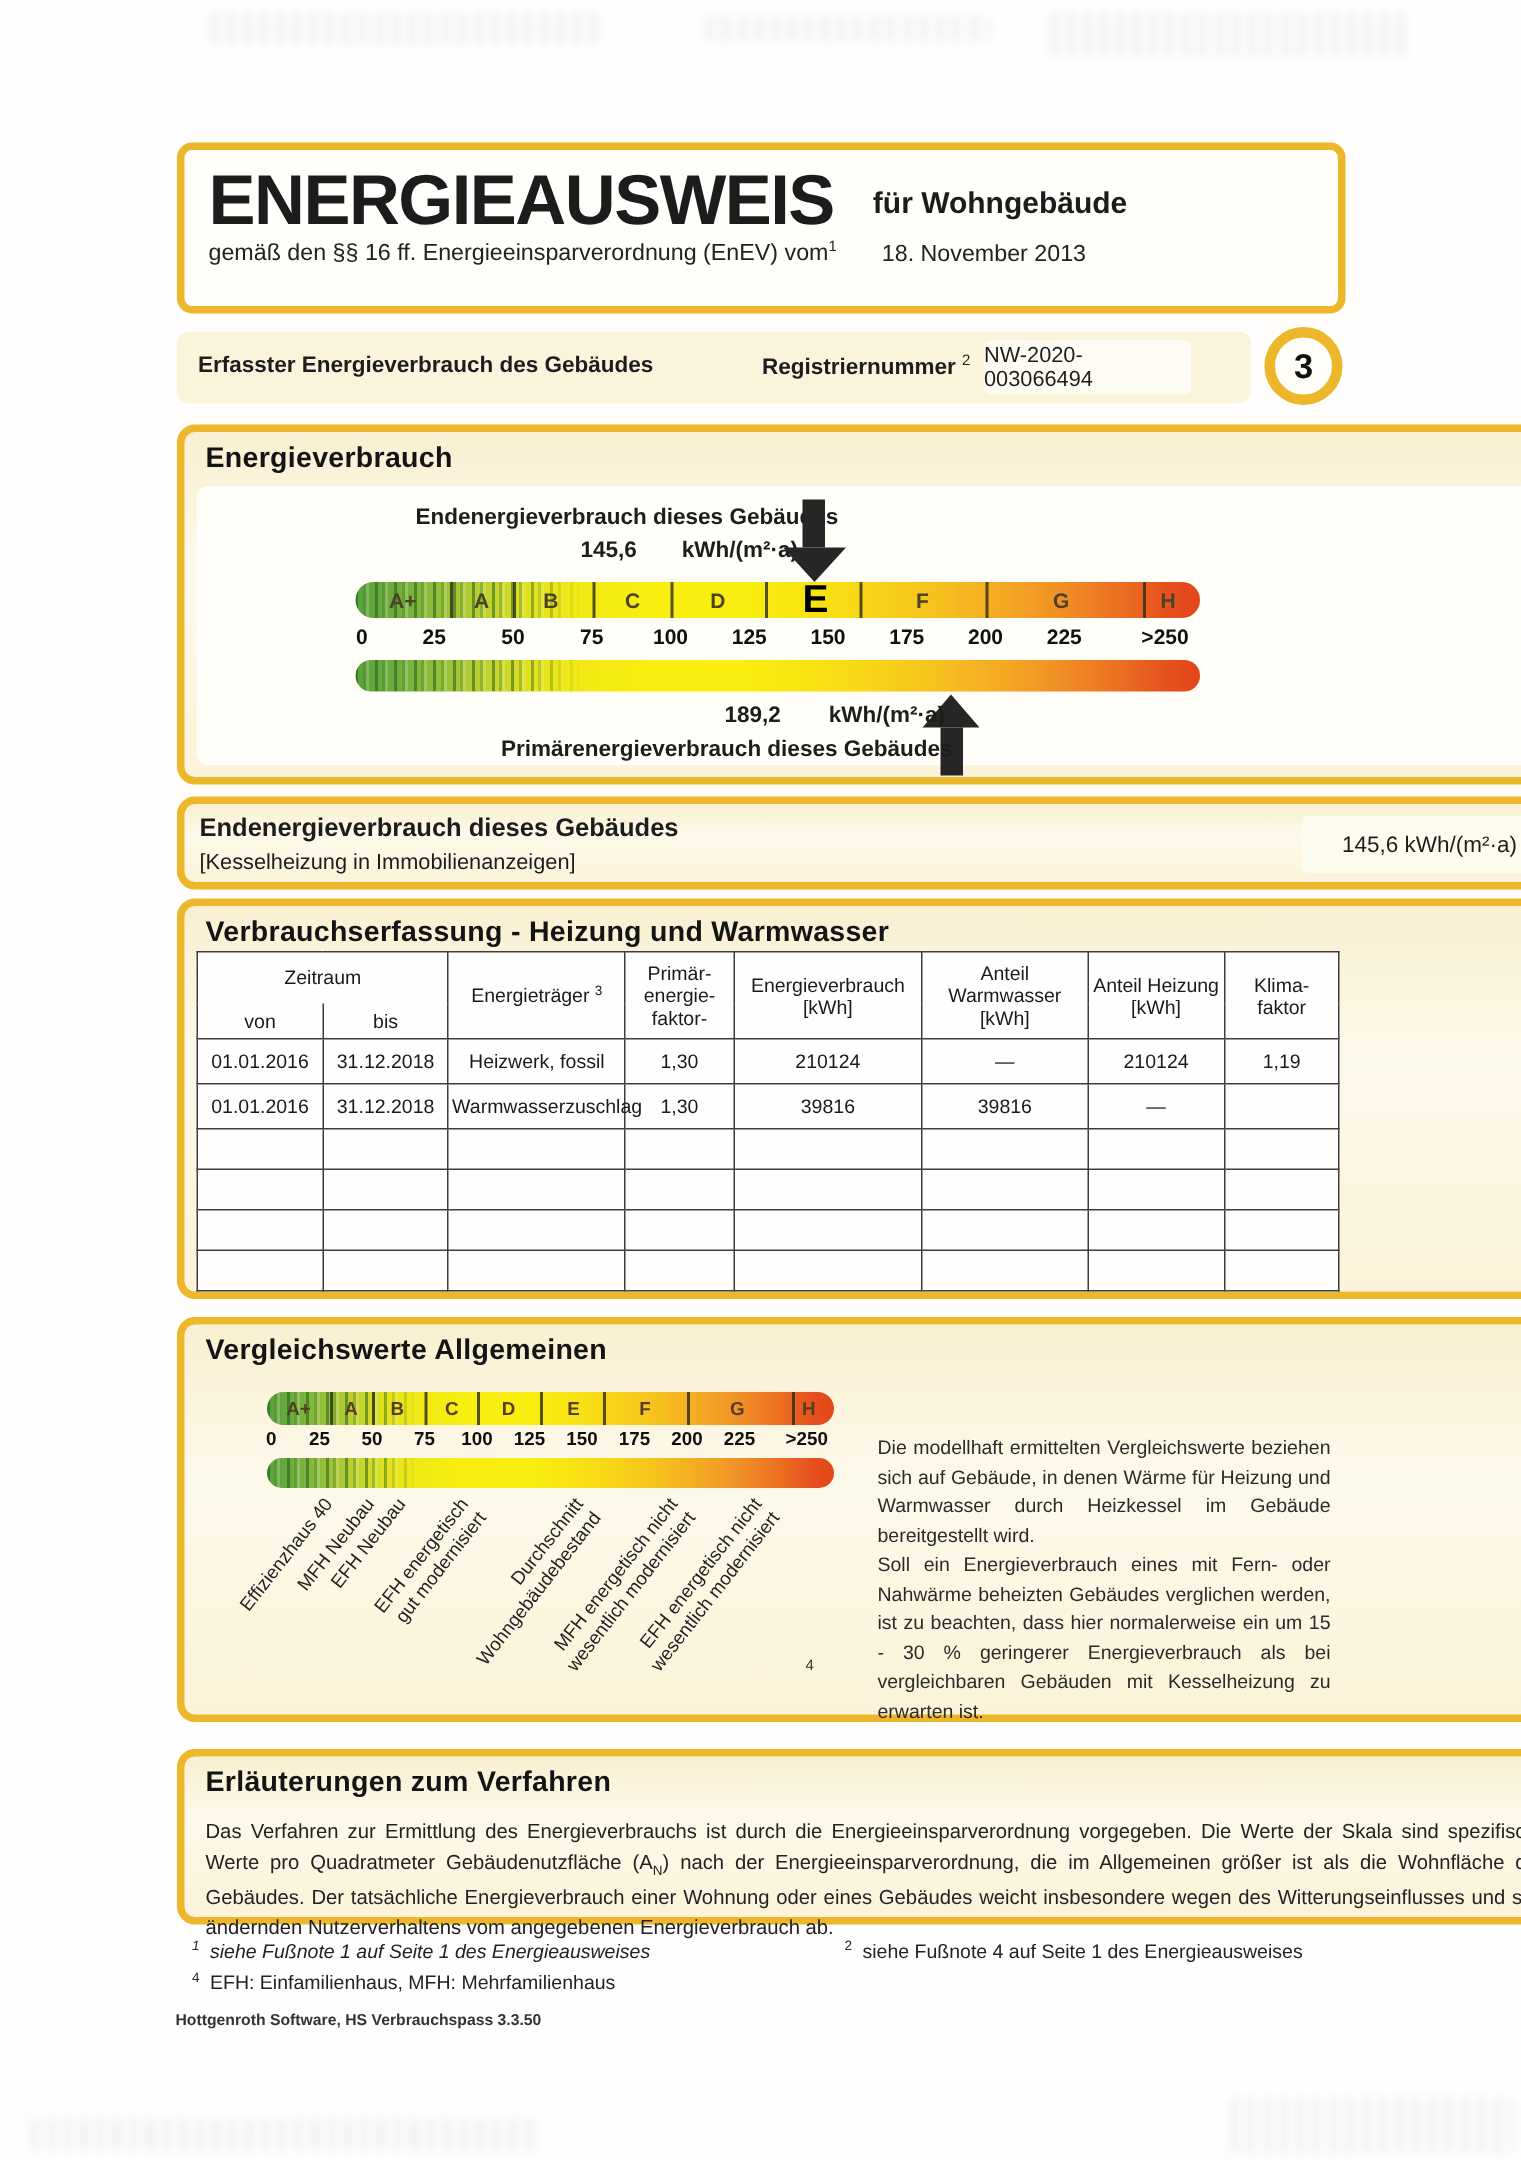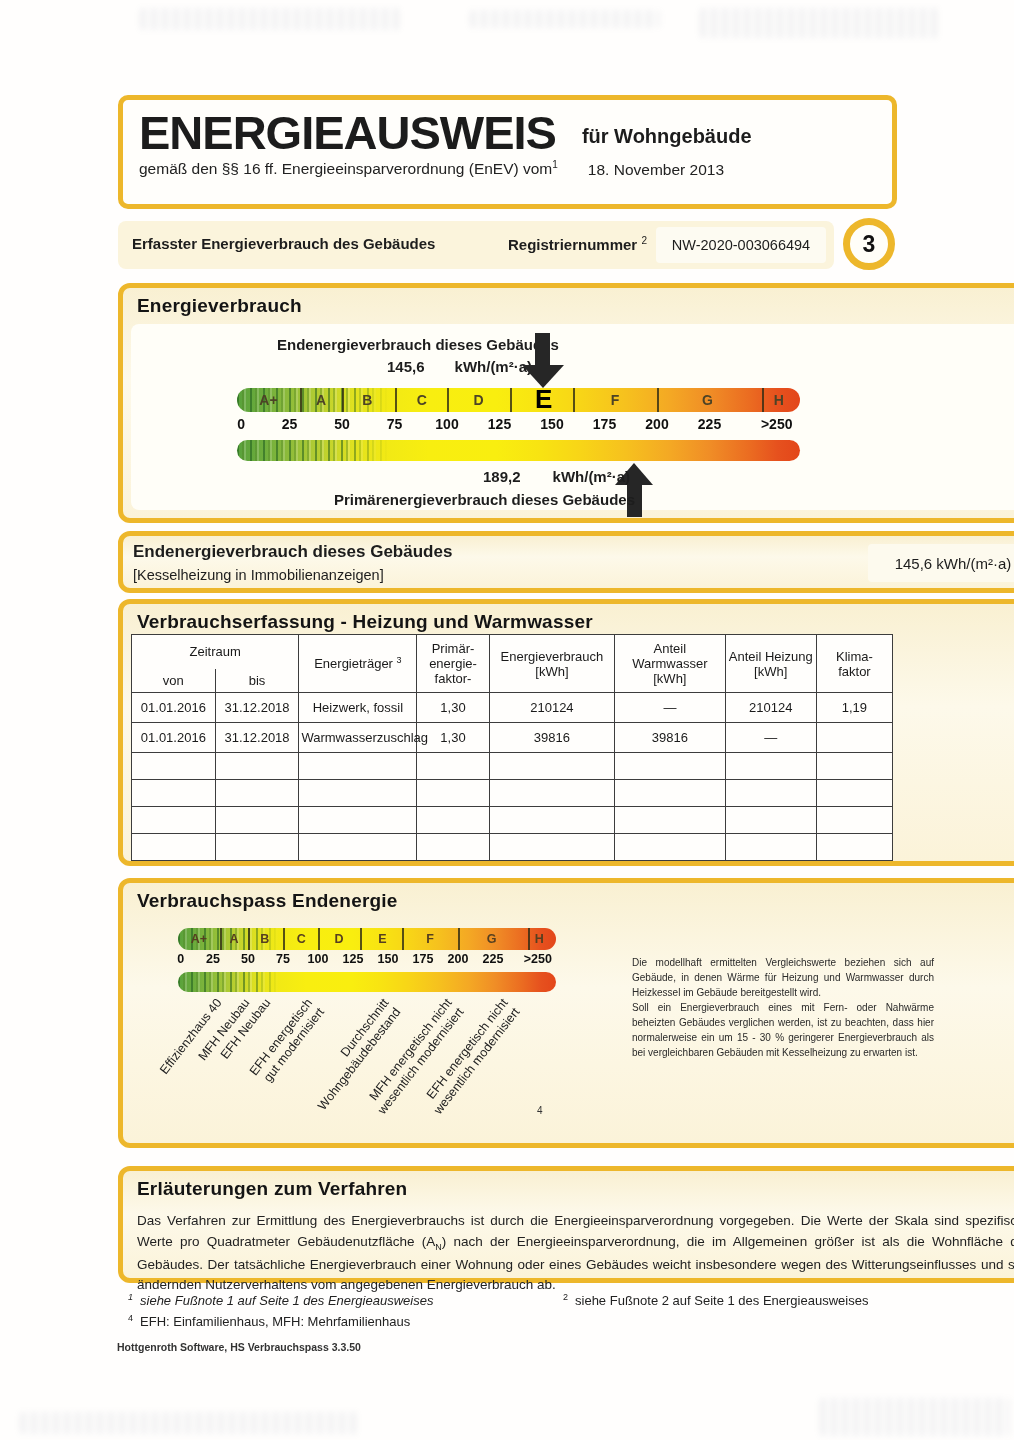--- a/index.html
+++ b/index.html
@@ -24,21 +24,21 @@
   .hdr-suffix{font-size:20px;font-weight:bold;padding-bottom:9px;color:#1c1c1c;}
   .hdr-line2{font-size:15.5px;color:#222;margin-top:2px;}
   .hdr-line2 sup{font-size:10px;}
   .hdr-date{margin-left:30px;}
 
   
   .reg-bar{position:absolute;left:118px;top:221px;width:716px;height:48px;background:#fbf4dc;border-radius:8px;}
   .reg-label{position:absolute;left:14px;top:14px;font-size:15px;font-weight:bold;}
   .reg-num-label{position:absolute;left:390px;top:14px;font-size:15px;font-weight:bold;}
   .reg-num-label sup{font-size:10px;font-weight:normal;}
-  .reg-value{position:absolute;left:538px;top:6px;width:170px;height:36px;background:#fdfbf2;border-radius:4px;
+  .reg-value{position:absolute;left:538px;top:6px;width:138px;height:36px;background:#fdfbf2;border-radius:4px;
              font-size:14.5px;display:flex;align-items:center;justify-content:center;}
   .page-circle{position:absolute;left:843px;top:218px;width:52px;height:52px;border-radius:50%;
                border:7px solid #edb72b;background:#fffef8;box-sizing:border-box;
                display:flex;align-items:center;justify-content:center;font-size:23px;font-weight:bold;color:#111;}
 
   
   .scale{position:absolute;}
   .bar{position:absolute;left:0;width:563px;height:24px;border-radius:12px;
        background:linear-gradient(90deg,#58a13b 0%,#6fae3c 5%,#8cbb3a 9%,#abc934 13%,#c8d62a 17%,#e2e21e 21%,#f1e915 26%,#f8ee10 34%,#f9ee0f 46%,#f8e312 54%,#f8d517 61%,#f6c11e 69%,#f4a824 77%,#f08d26 84%,#eb6c21 91%,#e6511e 96%,#e3461a 100%);}
   .streaks{position:absolute;left:0;top:0;bottom:0;width:27%;border-radius:12px 0 0 12px;
@@ -83,21 +83,21 @@
   .ctable sup{font-size:9px;}
 
   
   .scale.small .bar{width:378px;height:22px;border-radius:11px;}
   .scale.small .cls{font-size:12.5px;line-height:22px;color:#553f20;}
   .scale.small .tick{font-size:12.5px;}
   .scale.small .bar.bottom{height:20px;}
   .rlabel{position:absolute;top:0;width:0;}
   .rtext{position:absolute;right:0;top:0;transform:rotate(-52deg);transform-origin:top right;
          white-space:pre-line;text-align:right;font-size:12.5px;line-height:1.18;color:#222;width:max-content;display:block;}
-  .cmp-text{position:absolute;left:462px;top:72px;width:302px;font-size:10px;line-height:1.5;text-align:justify;color:#2a2a2a;margin-left:47px;}
+  .cmp-text{position:absolute;left:462px;top:72px;width:302px;font-size:13px;line-height:1.5;text-align:justify;color:#2a2a2a;}
   .cmp-text p{margin:0;}
   .cmp-fn{position:absolute;left:414px;top:222px;font-size:10px;color:#333;}
 
   
   .expl-body{position:absolute;left:14px;right:14px;top:40px;font-size:13.5px;line-height:1.55;text-align:justify;color:#222;margin:0;}
   .expl-body sub{font-size:9px;}
 
   
   .footnotes{position:absolute;left:128px;top:1292px;width:770px;font-size:13px;color:#222;}
   .fn-row{display:flex;margin-bottom:5px;}
@@ -293,21 +293,21 @@
             <td></td>
             <td></td>
             <td></td>
           </tr>
 
       </tbody>
     </table>
   </section>
 
   <section class="gbox" style="top:878px;height:270px;">
-    <h2 class="sec-title">Verbrauchspass Endenergie</h2>
+    <h2 class="sec-title">Vergleichswerte Allgemeinen</h2>
 
     <div class="scale small" style="left:55px;top:45px;width:380px;height:200px;">
       <div class="bar top" style="top:0;">
         <i class="streaks"></i>
         <div class="rep"><i class="divider" style="left: 42px;"></i><i class="divider" style="left: 70px;"></i><i class="divider" style="left: 105px;"></i><i class="divider" style="left: 140px;"></i><i class="divider" style="left: 182px;"></i><i class="divider" style="left: 224px;"></i><i class="divider" style="left: 280px;"></i><i class="divider" style="left: 350px;"></i></div>
         <div class="rep"><b class="cls" style="left: 21px;">A+</b><b class="cls" style="left: 56px;">A</b><b class="cls" style="left: 86.8px;">B</b><b class="cls" style="left: 123.2px;">C</b><b class="cls" style="left: 161px;">D</b><b class="cls" style="left: 204.4px;">E</b><b class="cls" style="left: 252px;">F</b><b class="cls" style="left: 313.6px;">G</b><b class="cls" style="left: 361.2px;">H</b></div>
       </div>
       <div class="ticksrow rep-host" style="top:24px;width:380px;">
         <b class="tick" style="left: 2.8px;">0</b>
           <b class="tick" style="left: 35px;">25</b>
@@ -371,21 +371,21 @@
   <section class="gbox" style="top:1166px;height:117px;">
     <h2 class="sec-title">Erläuterungen zum Verfahren</h2>
     <p class="expl-body">
       <span>Das Verfahren zur Ermittlung des Energieverbrauchs ist durch die Energieeinsparverordnung vorgegeben. Die Werte der Skala sind spezifische Werte pro Quadratmeter Gebäudenutzfläche (A</span><sub>N</sub><span>) nach der Energieeinsparverordnung, die im Allgemeinen größer ist als die Wohnfläche des Gebäudes. Der tatsächliche Energieverbrauch einer Wohnung oder eines Gebäudes weicht insbesondere wegen des Witterungseinflusses und sich ändernden Nutzerverhaltens vom angegebenen Energieverbrauch ab.</span>
     </p>
   </section>
 
   <div class="footnotes">
     <div class="fn-row">
       <span class="fn-item fn-c1"><sup>1</sup><span>siehe Fußnote 1 auf Seite 1 des Energieausweises</span></span>
-      <span class="fn-item"><sup>2</sup><span>siehe Fußnote 2 auf Seite 1 des Energieausweises</span></span>
+      <span class="fn-item"><sup>2</sup><span>siehe Fußnote 4 auf Seite 1 des Energieausweises</span></span>
     </div>
     <div class="fn-row">
       <span class="fn-item"><sup>4</sup><span>EFH: Einfamilienhaus, MFH: Mehrfamilienhaus</span></span>
     </div>
   </div>
 
   <div class="footer-line">Hottgenroth Software, HS Verbrauchspass 3.3.50</div>
 
 </div>
 

